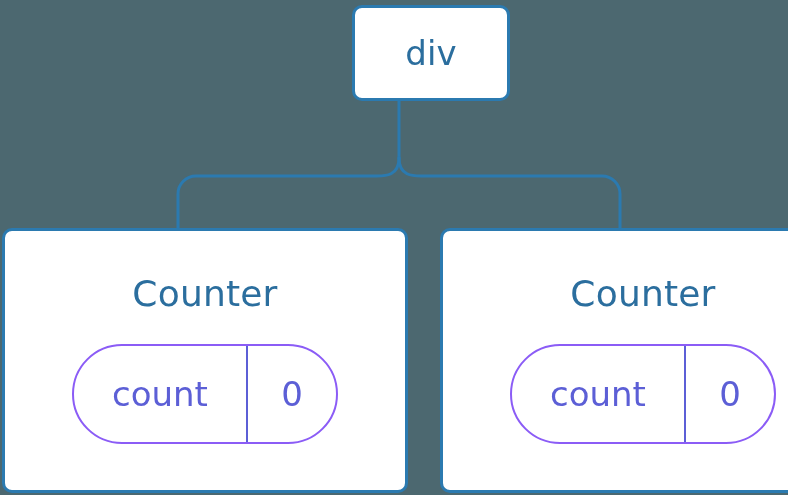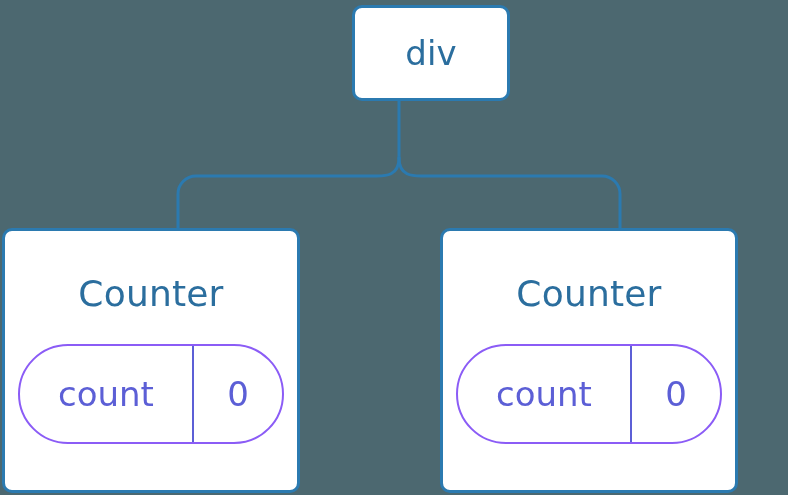--- a/index.html
+++ b/index.html
@@ -58,21 +58,21 @@
   }
   .root-label {
     color: #2b6e9e;
     font-size: 34px;
     line-height: 1;
     letter-spacing: 0.2px;
   }
 
   
   .component-node {
-    width: 298px;
+    width: 406px;
     height: 265px;
     top: 228px;
     justify-content: flex-start;
   }
   #node-counter-0 { left: 2px; }
   #node-counter-1 { left: 440px; }
 
   .component-title {
     color: #2b6e9e;
     font-size: 36px;

